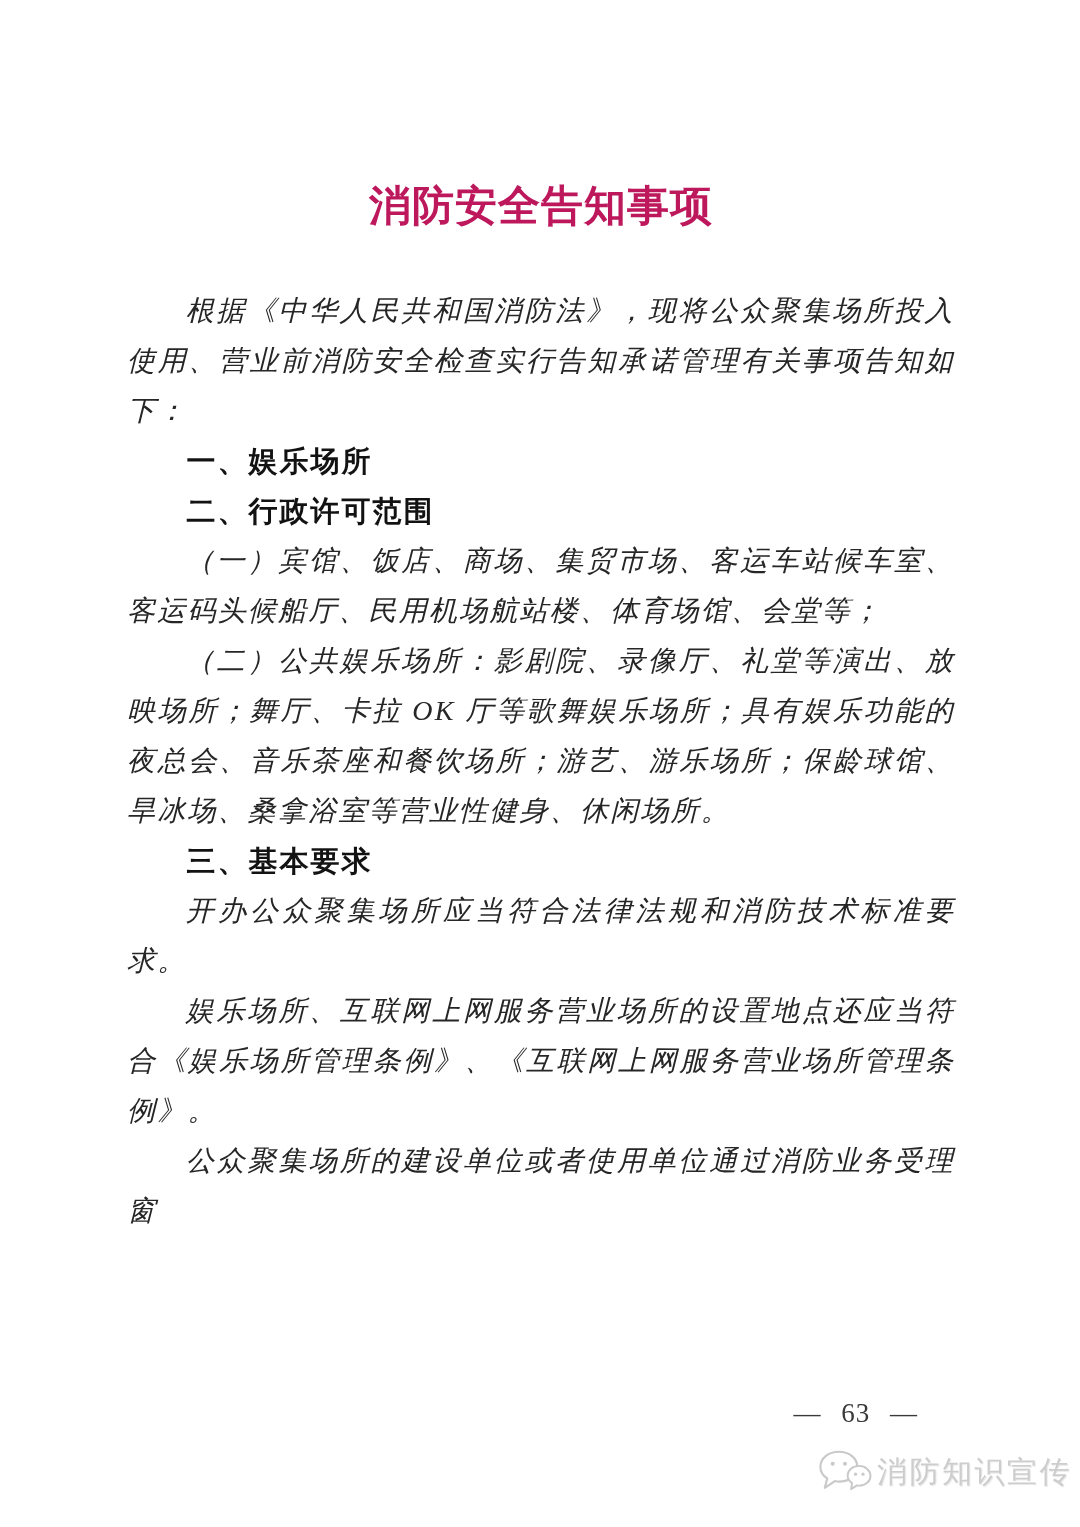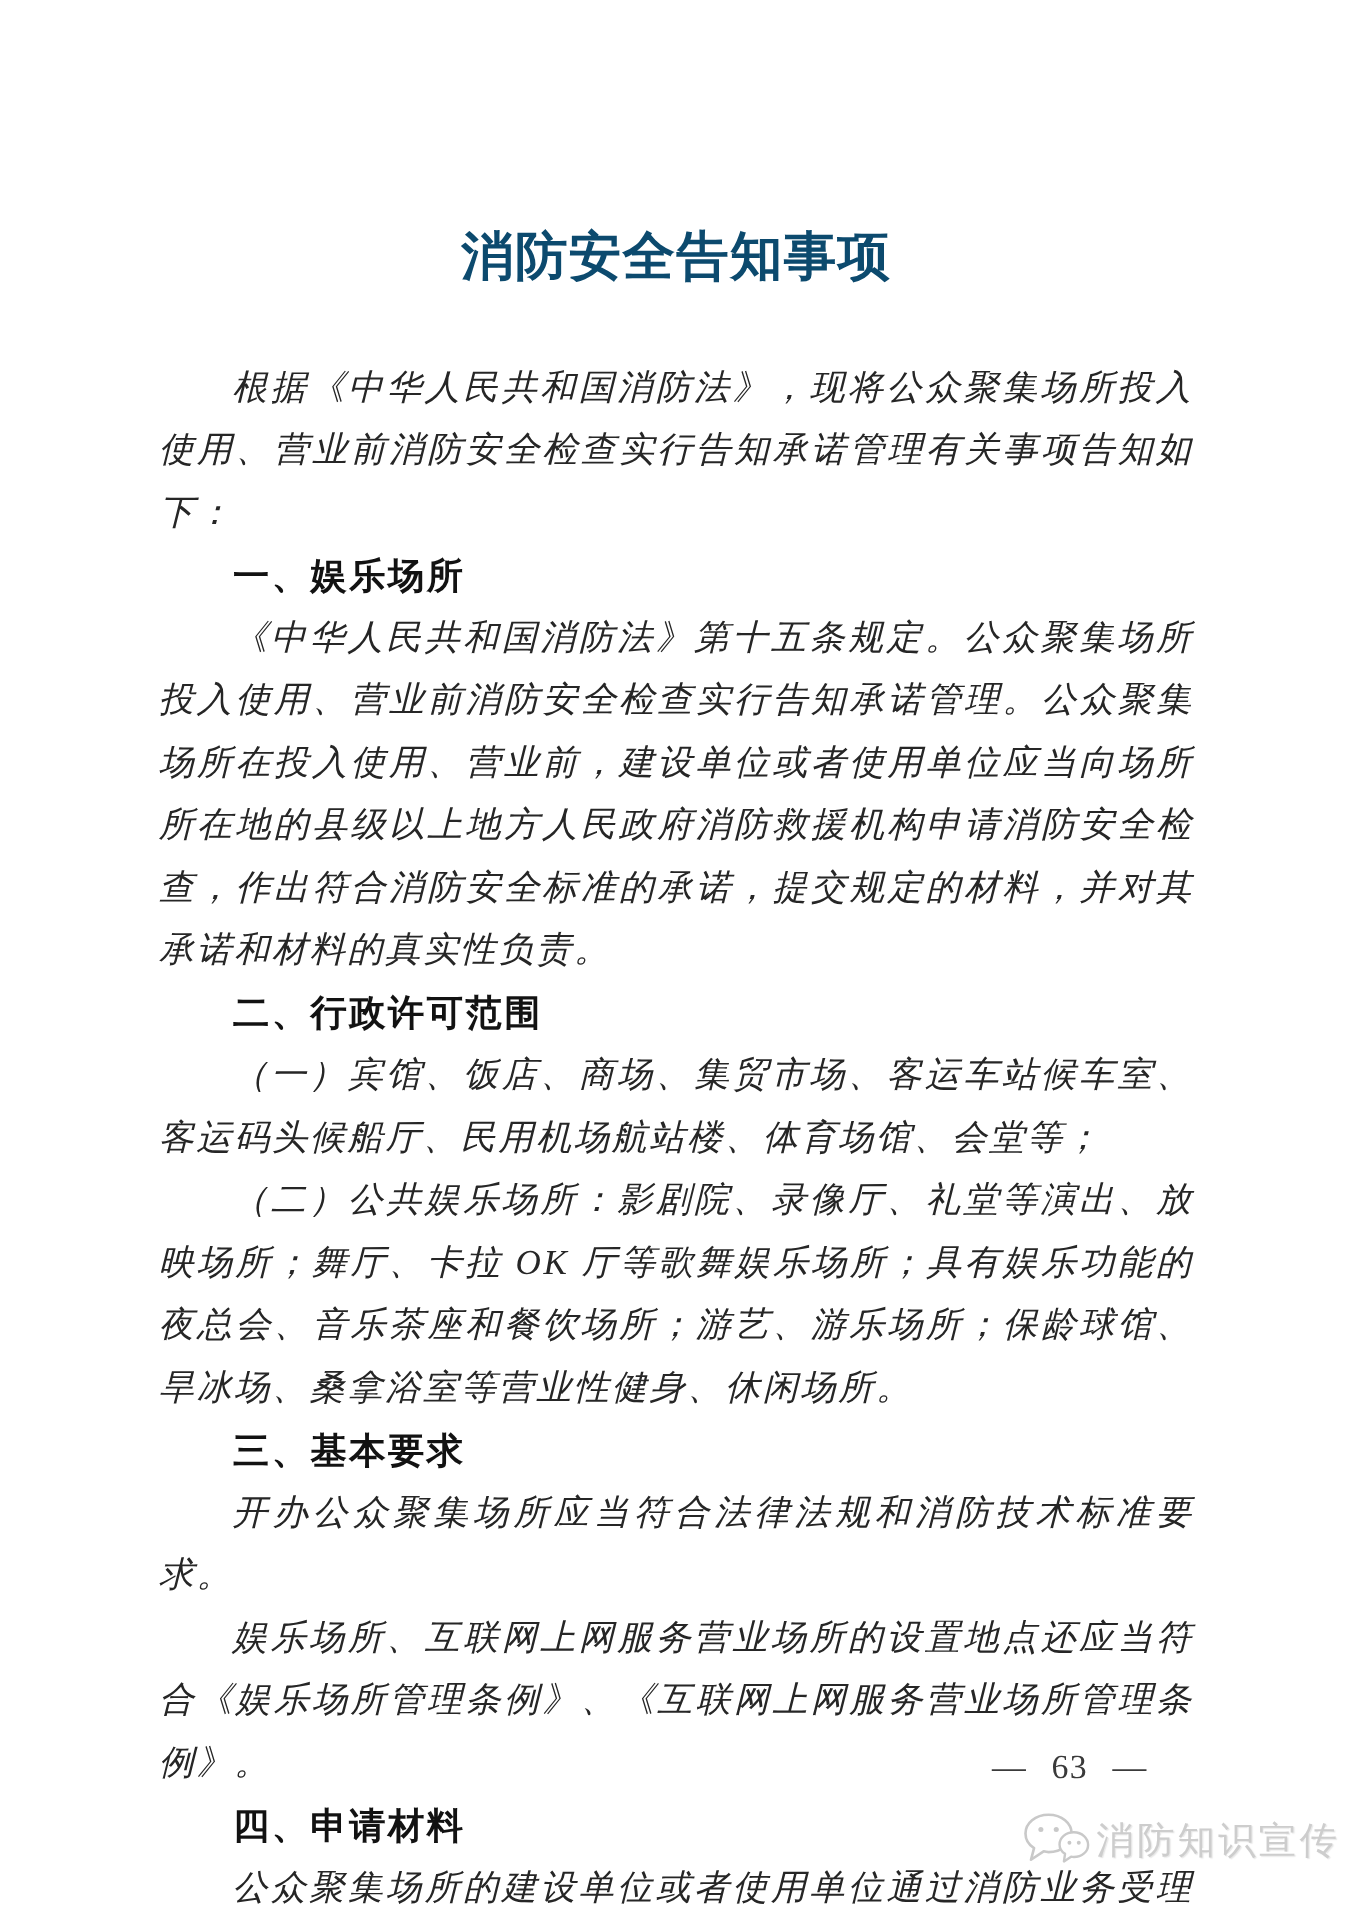--- a/index.html
+++ b/index.html
@@ -21,21 +21,21 @@
     width: 828px;
     top: 182px;
   }
 
   .doc-title {
     margin: 0 0 56px 0;
     font-size: 42px;
     line-height: 48px;
     font-weight: bold;
     text-align: center;
-    color: #0c4a6e;
+    color: #be185d;
     letter-spacing: 1px;
     font-family: "Liberation Serif", serif;
   }
 
   .para {
     margin: 0;
     font-size: 28px;
     line-height: 50px;
     text-align: justify;
     text-justify: inter-character;
@@ -88,31 +88,29 @@
 <body>
 
 <div class="page">
 
   <div class="content">
     <h1 class="doc-title">消防安全告知事项</h1>
 
     <p class="para">根据《中华人民共和国消防法》，现将公众聚集场所投入使用、营业前消防安全检查实行告知承诺管理有关事项告知如下：</p>
 
     <h2 class="heading">一、娱乐场所</h2>
-    <p class="para">《中华人民共和国消防法》第十五条规定。公众聚集场所投入使用、营业前消防安全检查实行告知承诺管理。公众聚集场所在投入使用、营业前，建设单位或者使用单位应当向场所所在地的县级以上地方人民政府消防救援机构申请消防安全检查，作出符合消防安全标准的承诺，提交规定的材料，并对其承诺和材料的真实性负责。</p>
 
     <h2 class="heading">二、行政许可范围</h2>
     <p class="para">（一）宾馆、饭店、商场、集贸市场、客运车站候车室、客运码头候船厅、民用机场航站楼、体育场馆、会堂等；</p>
     <p class="para">（二）公共娱乐场所：影剧院、录像厅、礼堂等演出、放映场所；舞厅、卡拉 OK 厅等歌舞娱乐场所；具有娱乐功能的夜总会、音乐茶座和餐饮场所；游艺、游乐场所；保龄球馆、旱冰场、桑拿浴室等营业性健身、休闲场所。</p>
 
     <h2 class="heading">三、基本要求</h2>
     <p class="para">开办公众聚集场所应当符合法律法规和消防技术标准要求。</p>
     <p class="para">娱乐场所、互联网上网服务营业场所的设置地点还应当符合《娱乐场所管理条例》、《互联网上网服务营业场所管理条例》。</p>
 
-    <h2 class="heading">四、申请材料</h2>
     <p class="para">公众聚集场所的建设单位或者使用单位通过消防业务受理窗</p>
   </div>
 
   <div class="page-number">— 63 —</div>
 
   <div class="watermark">
     <span class="wicon">
       <svg width="58" height="48" viewBox="0 0 66 54" aria-hidden="true">
         <path d="M26 4 C14 4 5 11.5 5 21 C5 26.5 8 31.3 12.8 34.4 L10 45 L21.5 37.3 C23 37.7 24.5 38 26 38 C38 38 47 30.5 47 21 C47 11.5 38 4 26 4 Z" fill="#ffffff" stroke="#c9c9c9" stroke-width="2.4" stroke-linejoin="round"></path>
         <circle cx="19" cy="17.5" r="2.3" fill="#c9c9c9"></circle>

